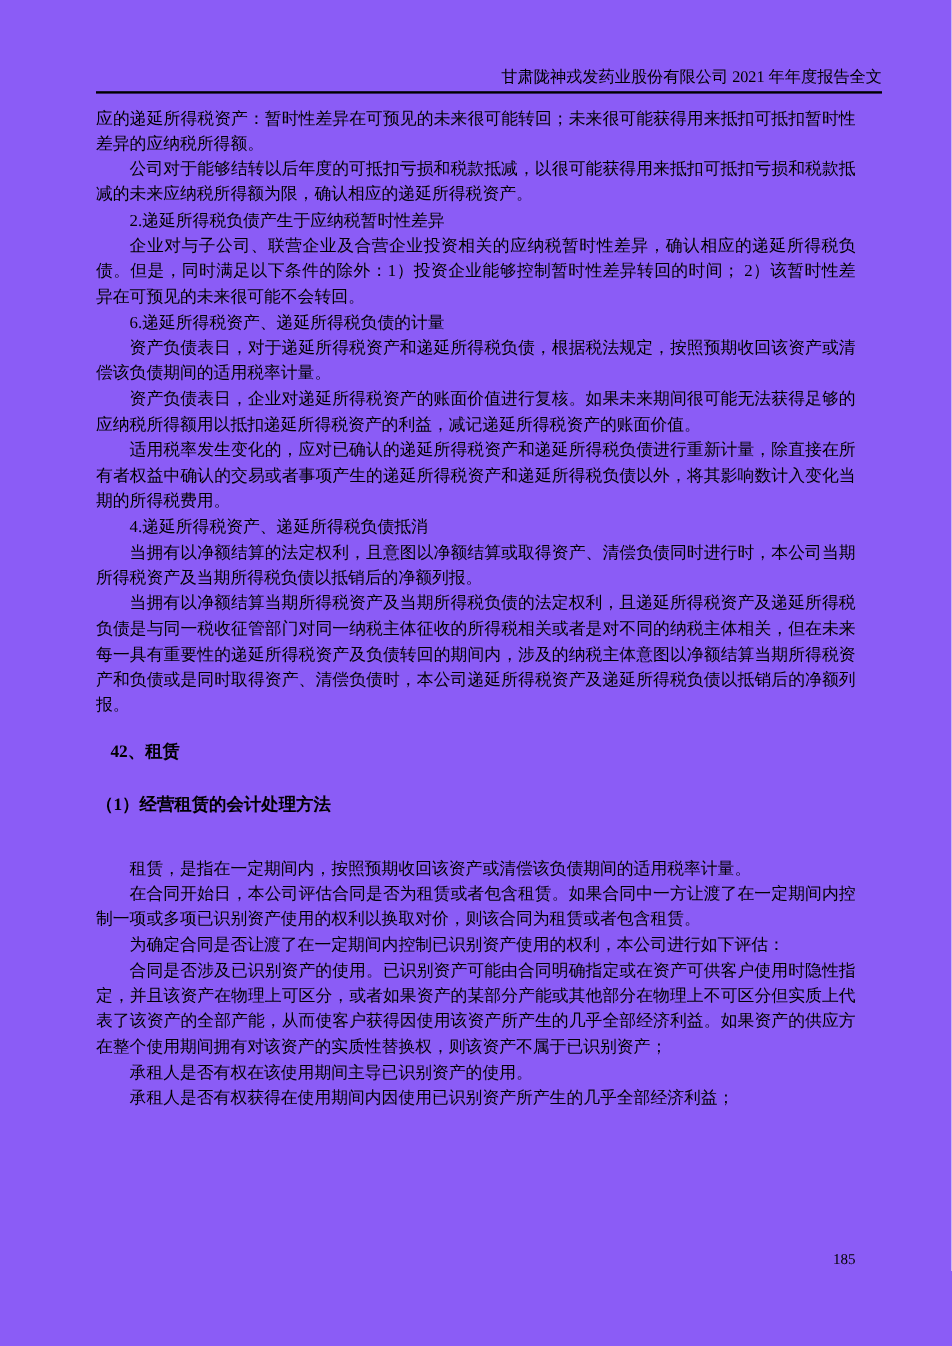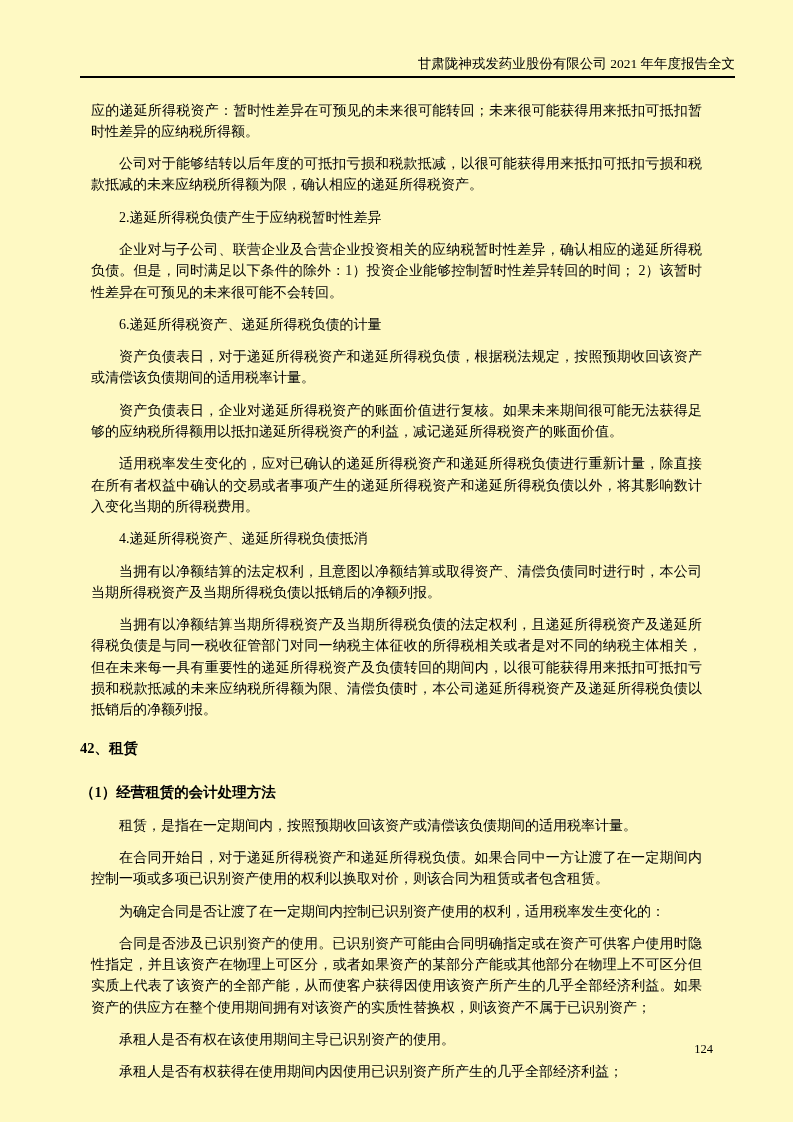--- a/index.html
+++ b/index.html
@@ -4,21 +4,21 @@
 <style>
   html, body {
     margin: 0;
     padding: 0;
     background: #ffffff;
   }
   .page {
     position: relative;
     width: 793px;
     height: 1122px;
-    background: #fef9c3;
+    background: #8b5cf6;
     color: #000000;
     font-family: "Liberation Serif", "DejaVu Serif", serif;
     overflow: hidden;
   }
   .header-title {
     position: absolute;
     top: 56px;
     left: 80px;
     right: 58px;
     text-align: right;
@@ -38,37 +38,37 @@
     position: absolute;
     top: 88.5px;
     left: 80px;
     width: 633px;
     font-size: 14px;
     line-height: 21.3px;
     text-align: justify;
     text-justify: inter-ideograph;
   }
   .content p {
-    margin: 11px;
+    margin: 0;
   }
   .content p.indent {
     text-indent: 2em;
   }
   h2.section-heading {
     font-size: 14.5px;
     font-weight: bold;
     line-height: 21px;
-    margin: 17px 0 0 0;
+    margin: 17px 0 0 12px;
     text-align: left;
   }
   h3.sub-heading {
     font-size: 14.5px;
     font-weight: bold;
     line-height: 21px;
-    margin: 23px 0 12px 0;
+    margin: 23px 0 32px 0;
     text-align: left;
   }
   .page-number {
     position: absolute;
     top: 1042px;
     right: 80px;
     font-size: 12.5px;
     line-height: 15px;
   }
 </style>
@@ -85,30 +85,30 @@
     <p>应的递延所得税资产：暂时性差异在可预见的未来很可能转回；未来很可能获得用来抵扣可抵扣暂时性差异的应纳税所得额。</p>
     <p class="indent">公司对于能够结转以后年度的可抵扣亏损和税款抵减，以很可能获得用来抵扣可抵扣亏损和税款抵减的未来应纳税所得额为限，确认相应的递延所得税资产。</p>
     <p class="indent">2.递延所得税负债产生于应纳税暂时性差异</p>
     <p class="indent">企业对与子公司、联营企业及合营企业投资相关的应纳税暂时性差异，确认相应的递延所得税负债。但是，同时满足以下条件的除外：1）投资企业能够控制暂时性差异转回的时间； 2）该暂时性差异在可预见的未来很可能不会转回。</p>
     <p class="indent">6.递延所得税资产、递延所得税负债的计量</p>
     <p class="indent">资产负债表日，对于递延所得税资产和递延所得税负债，根据税法规定，按照预期收回该资产或清偿该负债期间的适用税率计量。</p>
     <p class="indent">资产负债表日，企业对递延所得税资产的账面价值进行复核。如果未来期间很可能无法获得足够的应纳税所得额用以抵扣递延所得税资产的利益，减记递延所得税资产的账面价值。</p>
     <p class="indent">适用税率发生变化的，应对已确认的递延所得税资产和递延所得税负债进行重新计量，除直接在所有者权益中确认的交易或者事项产生的递延所得税资产和递延所得税负债以外，将其影响数计入变化当期的所得税费用。</p>
     <p class="indent">4.递延所得税资产、递延所得税负债抵消</p>
     <p class="indent">当拥有以净额结算的法定权利，且意图以净额结算或取得资产、清偿负债同时进行时，本公司当期所得税资产及当期所得税负债以抵销后的净额列报。</p>
-    <p class="indent">当拥有以净额结算当期所得税资产及当期所得税负债的法定权利，且递延所得税资产及递延所得税负债是与同一税收征管部门对同一纳税主体征收的所得税相关或者是对不同的纳税主体相关，但在未来每一具有重要性的递延所得税资产及负债转回的期间内，以很可能获得用来抵扣可抵扣亏损和税款抵减的未来应纳税所得额为限、清偿负债时，本公司递延所得税资产及递延所得税负债以抵销后的净额列报。</p>
+    <p class="indent">当拥有以净额结算当期所得税资产及当期所得税负债的法定权利，且递延所得税资产及递延所得税负债是与同一税收征管部门对同一纳税主体征收的所得税相关或者是对不同的纳税主体相关，但在未来每一具有重要性的递延所得税资产及负债转回的期间内，涉及的纳税主体意图以净额结算当期所得税资产和负债或是同时取得资产、清偿负债时，本公司递延所得税资产及递延所得税负债以抵销后的净额列报。</p>
 
     <h2 class="section-heading">42、租赁</h2>
 
     <h3 class="sub-heading">（1）经营租赁的会计处理方法</h3>
 
     <p class="indent">租赁，是指在一定期间内，按照预期收回该资产或清偿该负债期间的适用税率计量。</p>
-    <p class="indent">在合同开始日，对于递延所得税资产和递延所得税负债。如果合同中一方让渡了在一定期间内控制一项或多项已识别资产使用的权利以换取对价，则该合同为租赁或者包含租赁。</p>
-    <p class="indent">为确定合同是否让渡了在一定期间内控制已识别资产使用的权利，适用税率发生变化的：</p>
+    <p class="indent">在合同开始日，本公司评估合同是否为租赁或者包含租赁。如果合同中一方让渡了在一定期间内控制一项或多项已识别资产使用的权利以换取对价，则该合同为租赁或者包含租赁。</p>
+    <p class="indent">为确定合同是否让渡了在一定期间内控制已识别资产使用的权利，本公司进行如下评估：</p>
     <p class="indent">合同是否涉及已识别资产的使用。已识别资产可能由合同明确指定或在资产可供客户使用时隐性指定，并且该资产在物理上可区分，或者如果资产的某部分产能或其他部分在物理上不可区分但实质上代表了该资产的全部产能，从而使客户获得因使用该资产所产生的几乎全部经济利益。如果资产的供应方在整个使用期间拥有对该资产的实质性替换权，则该资产不属于已识别资产；</p>
     <p class="indent">承租人是否有权在该使用期间主导已识别资产的使用。</p>
     <p class="indent">承租人是否有权获得在使用期间内因使用已识别资产所产生的几乎全部经济利益；</p>
 
   </div>
 
-  <div class="page-number">124</div>
+  <div class="page-number">185</div>
 
 </div>
 
 </body></html>

